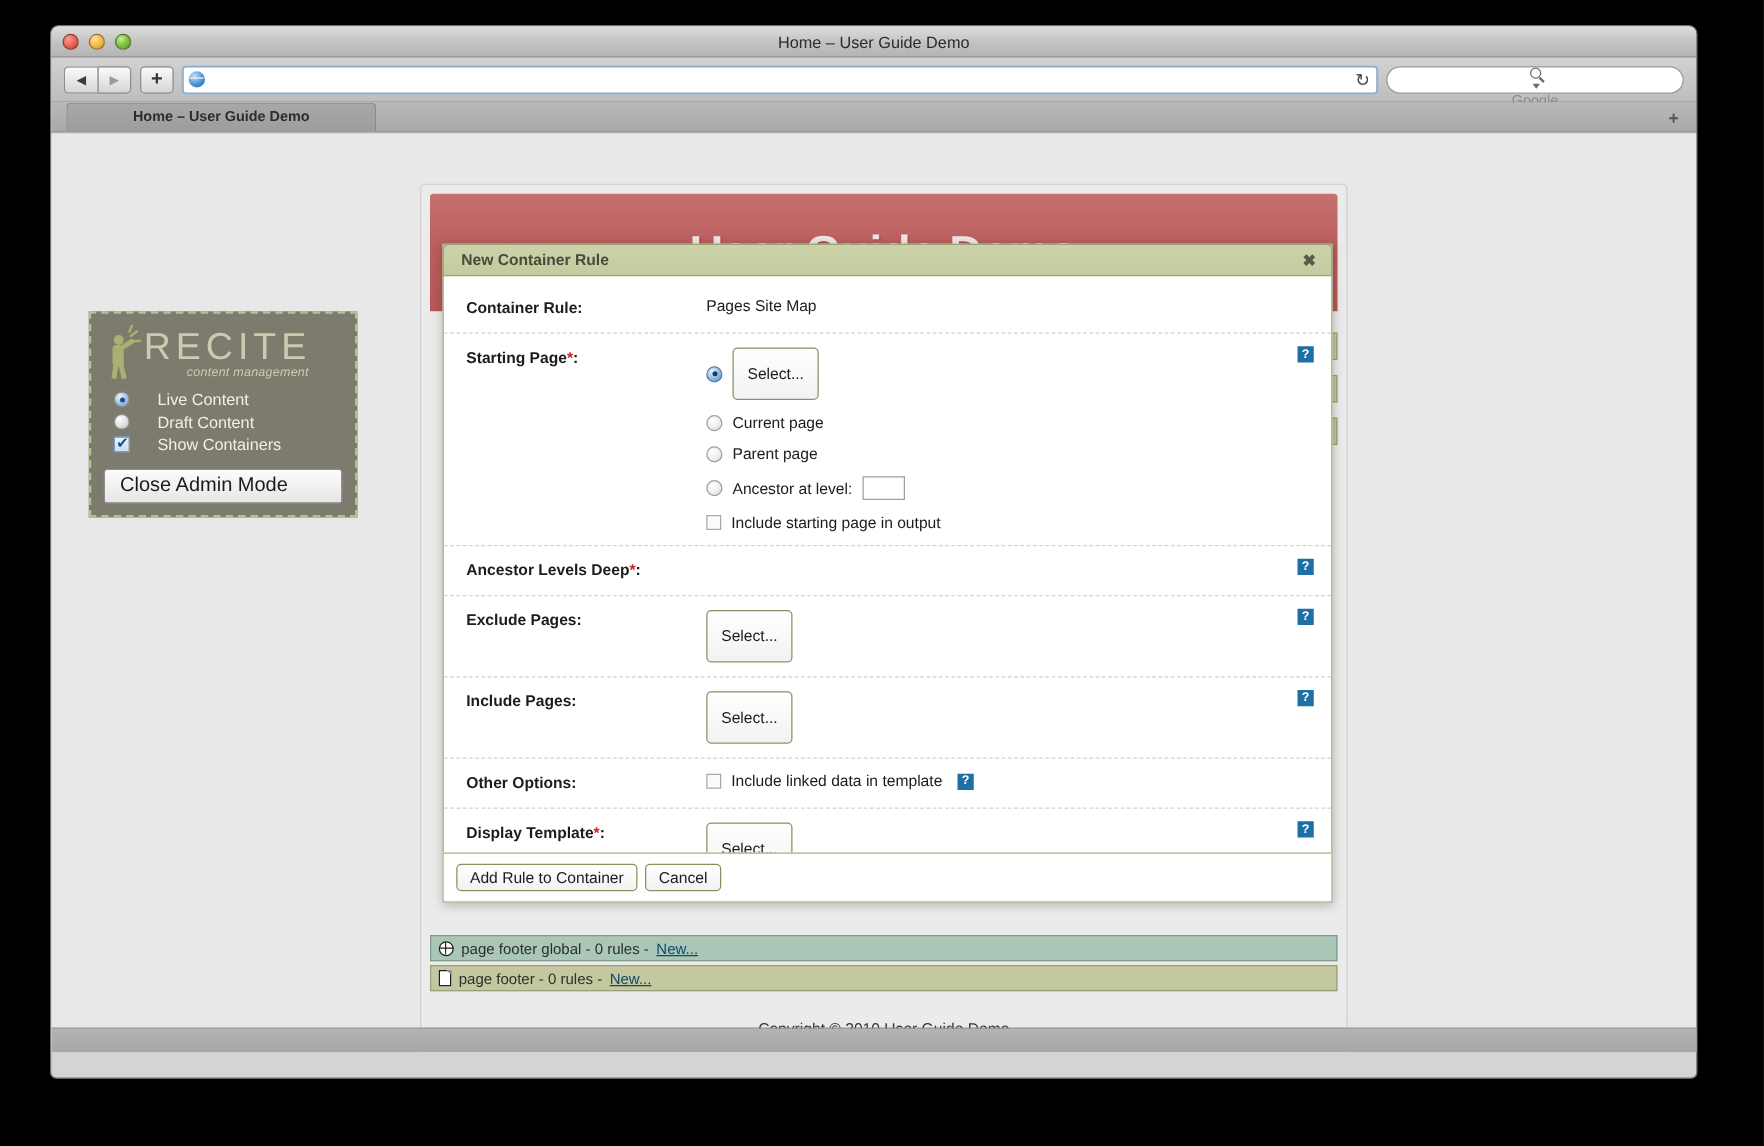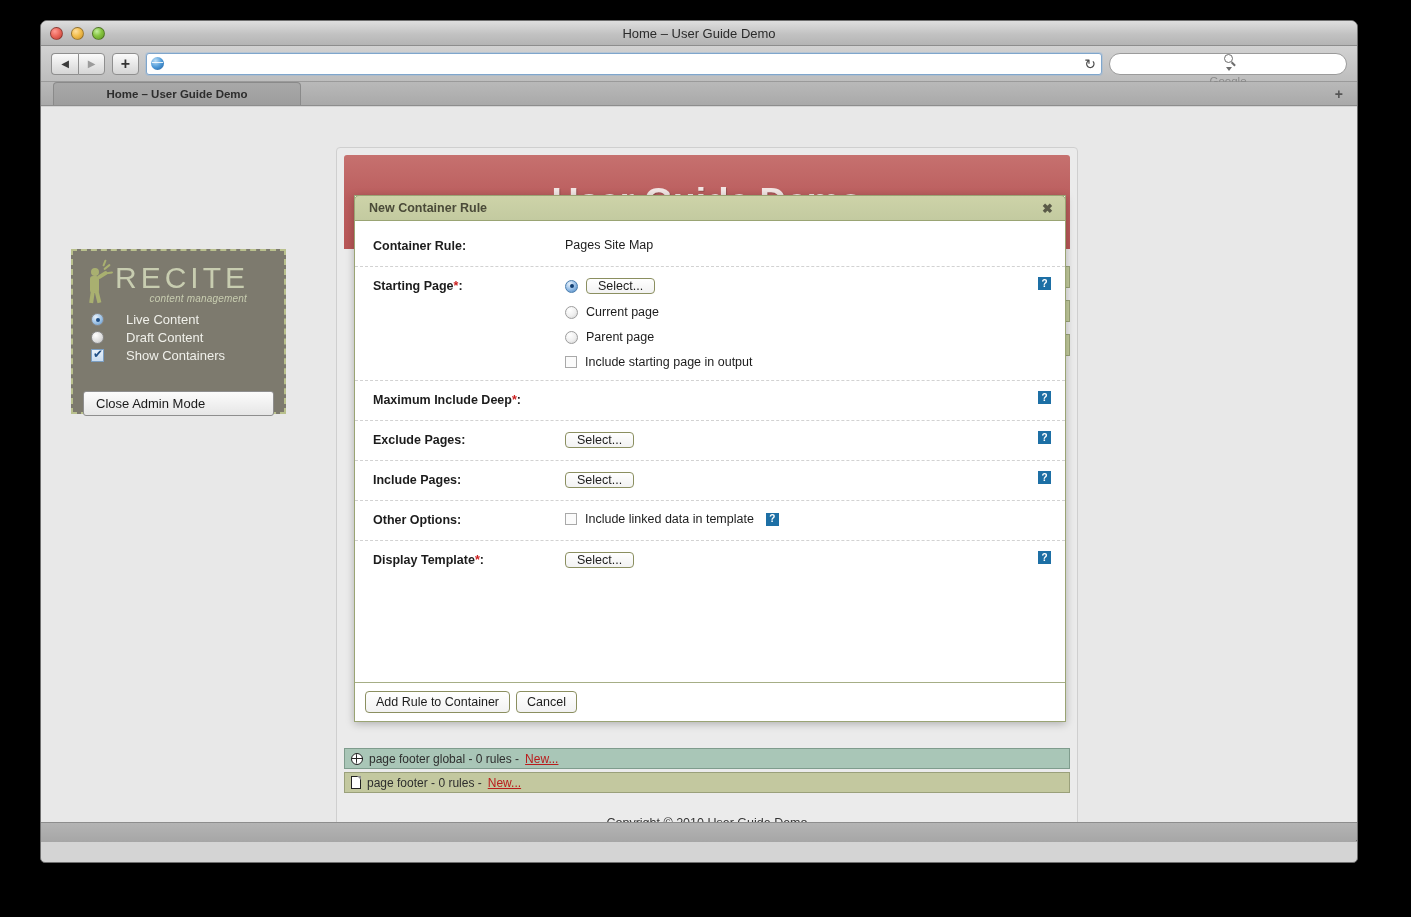--- a/index.html
+++ b/index.html
@@ -219,25 +219,25 @@
   .r-check {
     width: 13px; height: 13px; flex:none;
     background: linear-gradient(to bottom, #eaf2fb, #c9ddf1);
     border: 1px solid #7b9ec2; position: relative;
   }
   .r-check::after {
     content:'✔'; position:absolute; left:1px; top:-3px;
     font-size: 12px; color:#1f4f86;
   }
   .recite-btn {
-    display:block; margin: 28px auto 0 auto;
+    display:block; margin: 12px auto 0 auto;
     padding: 4px 12px;
     background: linear-gradient(to bottom, #fcfcfc 0%, #e6e6e6 100%);
     border: 1px solid #8e8e8e; border-radius: 3px;
-    font-size: 13px; color: #1a1a1a;
+    font-size: 16px; color: #1a1a1a;
   }
 
   
   .site {
     position: absolute;
     left: 295px; top: 40px;
     width: 742px; height: 698px;
     background: #ebebeb;
     border: 1px solid #cfcfcf;
     border-radius: 4px;
@@ -264,21 +264,21 @@
 
   .site-footer-bars { position:absolute; left: 7px; right: 7px; bottom: 48px; }
   .cbar {
     height: 21px; display:flex; align-items:center; gap: 6px;
     padding: 0 6px; margin-bottom: 3px;
     border: 1px solid #8f9a86;
     font-size: 12px; color: #2e2e2e;
   }
   .cbar.global { background: #a9c6b7; border-color:#7f9c8d; }
   .cbar.local  { background: #c3c89f; border-color:#9aa07a; }
-  .cbar .newlink { color:#b91c1c; text-decoration: underline; }
+  .cbar .newlink { color:#0c4a6e; text-decoration: underline; }
   .ic-globe {
     width: 12px;height:12px;border-radius:50%;
     border:1.4px solid #222; position:relative; flex:none; background:#fff;
   }
   .ic-globe::before {
     content:''; position:absolute; left:-0.4px; top:4px; width:11px;height:1.2px;background:#222;
   }
   .ic-globe::after {
     content:''; position:absolute; left:4px; top:-0.4px; width:1.2px;height:11px;background:#222;
     border-radius:50%;
@@ -360,21 +360,21 @@
   .radio.on::after {
     content:''; position:absolute; left:3.5px; top:3.5px;
     width:4px;height:4px;border-radius:50%;background:#123f72;
   }
   .checkbox {
     width: 12px; height: 12px; flex:none;
     background: #fbfbfb; border: 1px solid #a9a9a9;
   }
   .selectbtn {
     display:inline-block;
-    padding: 0 11px;
+    padding: 13px 11px;
     font-size: 12.5px; color: #1c1c1c;
     background: linear-gradient(to bottom, #ffffff 0%, #f2f2f2 100%);
     border: 1px solid #8b8f60;
     border-radius: 4px;
   }
   .tinyinput {
     width: 34px; height: 19px;
     border: 1px solid #a0a0a0; background:#fff;
     vertical-align: middle;
   }
@@ -520,29 +520,34 @@
             </div>
             <div class="opt">
               <div class="radio"></div>
               <span class="txt">Current page</span>
             </div>
             <div class="opt">
               <div class="radio"></div>
               <span class="txt">Parent page</span>
             </div>
             <div class="opt">
+              <div class="radio"></div>
+              <span class="txt">Ancestor at level:</span>
+              <span class="tinyinput"></span>
+            </div>
+            <div class="opt">
               <div class="checkbox"></div>
               <span class="txt">Include starting page in output</span>
             </div>
           </div>
           <div class="help">?</div>
         </div>
 
         <div class="frow">
-          <div class="flabel"><span>Maximum Include Deep</span><span class="req">*</span>:</div>
+          <div class="flabel"><span>Ancestor Levels Deep</span><span class="req">*</span>:</div>
           <div class="help">?</div>
         </div>
 
         <div class="frow">
           <div class="flabel">Exclude Pages:</div>
           <div class="fvalue">
             <span class="selectbtn">Select...</span>
           </div>
           <div class="help">?</div>
         </div>

